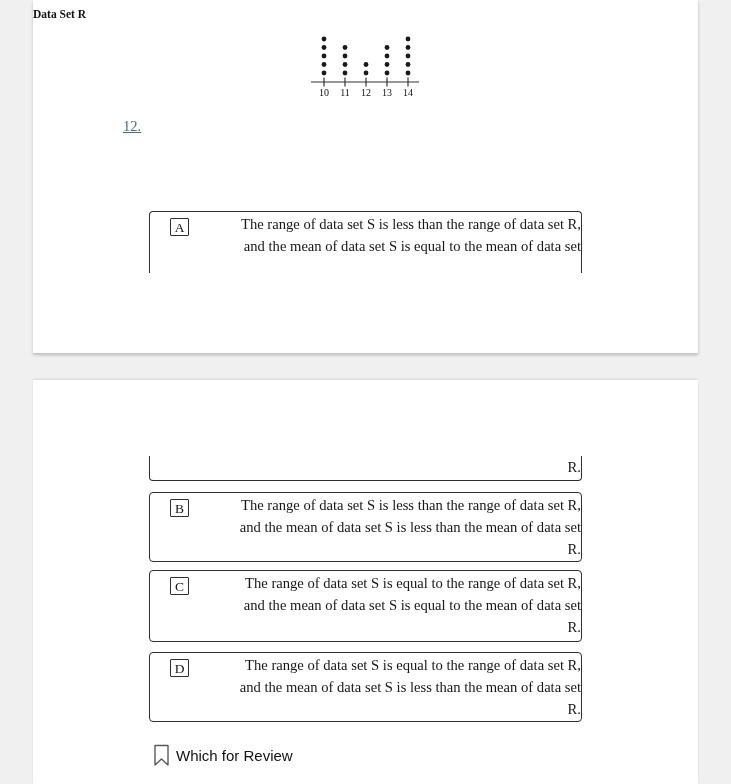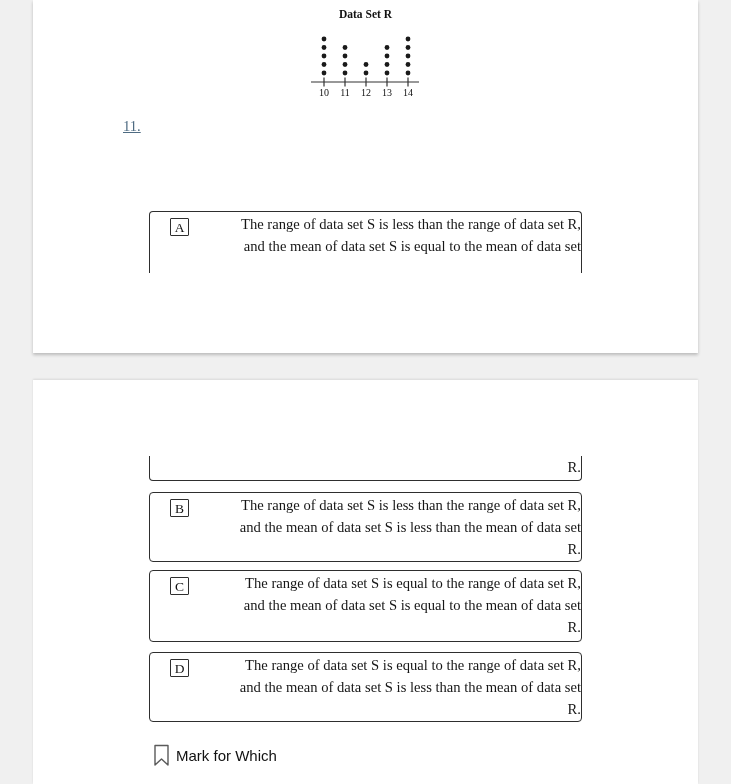--- a/index.html
+++ b/index.html
@@ -16,21 +16,21 @@
     left:33px;
     width:665px;
     background:#ffffff;
   }
   .page-1 { top:0; height:353px; box-shadow:0 2px 3px rgba(0,0,0,0.22); }
   .page-2 { top:380px; height:404px; box-shadow:0 -1px 2px rgba(0,0,0,0.10); }
 
   
   .figure-title {
     position:absolute; top:8px; left:0; width:665px;
-    text-align:center; font-size:11.5px; font-weight:600; color:#111;
+    font-size:11.5px; font-weight:600; color:#111;
   }
   .dot-plot { position:absolute; left:278px; top:30px; }
 
   
   .question-number {
     position:absolute; left:90px; top:116px;
     font-size:14.6px; line-height:21px;
     color:#4e6b82; text-decoration:underline;
   }
   .question-text {
@@ -117,21 +117,21 @@
       <circle cx="76" cy="17.5" r="2.4" fill="#1a1a1a"></circle>
       <line x1="97" y1="47.5" x2="97" y2="56.5" stroke="#333" stroke-width="1.2"></line>
       <text x="97" y="66" text-anchor="middle" font-size="10" fill="#111" font-family="&quot;Liberation Serif&quot;,&quot;DejaVu Serif&quot;,serif">14</text>
       <circle cx="97" cy="43" r="2.4" fill="#1a1a1a"></circle>
       <circle cx="97" cy="34.5" r="2.4" fill="#1a1a1a"></circle>
       <circle cx="97" cy="26" r="2.4" fill="#1a1a1a"></circle>
       <circle cx="97" cy="17.5" r="2.4" fill="#1a1a1a"></circle>
       <circle cx="97" cy="9" r="2.4" fill="#1a1a1a"></circle>
     </svg>
 
-  <span class="question-number">11.</span>
+  <span class="question-number">12.</span>
 
 
   <div class="choice-box clipped-bottom box-a">
     <span class="choice-letter">A</span>
     <div class="choice-text">The range of data set S is less than the range of data set R,
 and the mean of data set S is equal to the mean of data set</div>
   </div>
 </div>
 
 <div class="page page-2">
@@ -158,15 +158,15 @@
     <span class="choice-letter">D</span>
     <div class="choice-text">The range of data set S is equal to the range of data set R,
 and the mean of data set S is less than the mean of data set
 R.</div>
   </div>
 
   <div class="mark-review">
     <svg class="bookmark" width="19" height="23" viewBox="0 0 19 23">
       <path d="M3 1.5 h13 v19.5 l-6.5 -6 l-6.5 6 z" fill="#ffffff" stroke="#5a5a5a" stroke-width="1.4" stroke-linejoin="round"></path>
     </svg>
-    <span class="label">Mark for Which</span>
+    <span class="label">Which for Review</span>
   </div>
 </div>
 
 </body></html>

